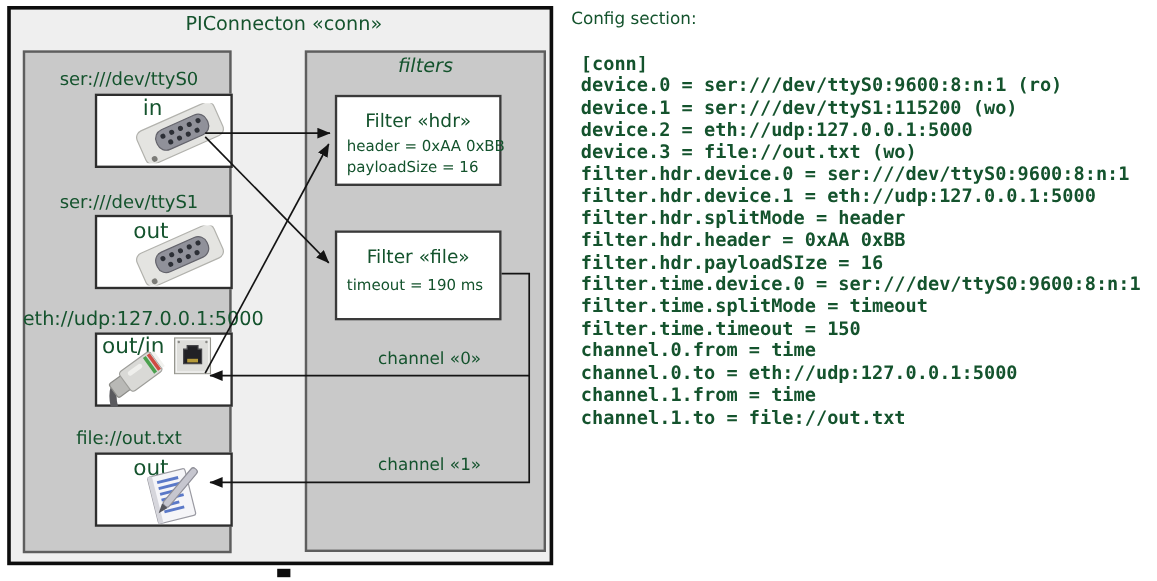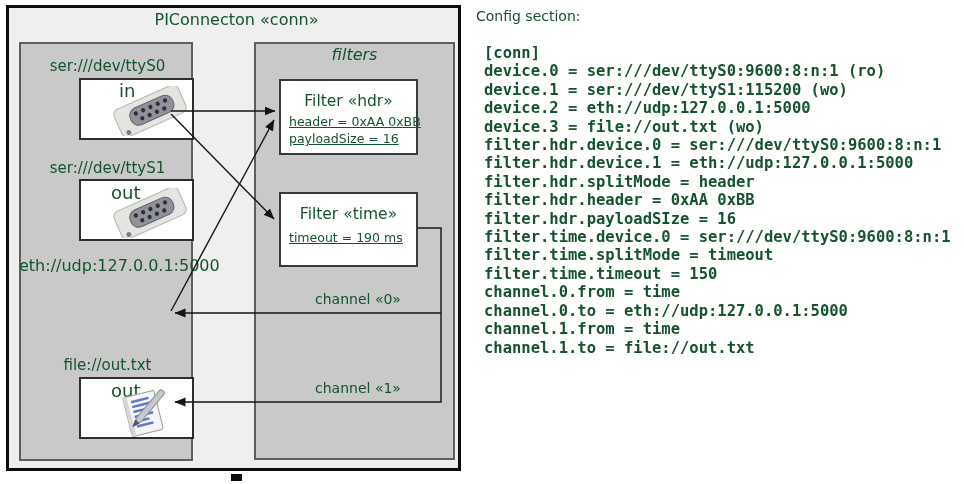--- a/index.html
+++ b/index.html
@@ -26,21 +26,21 @@
   .dev-label.small{font-size:16px;}
   .dev-box{position:absolute;left:43px;width:115px;height:62px;background:#fff;
            border:2px solid #2e2e2e;margin-left:36px;}
   .dev-dir{position:absolute;font-size:18px;line-height:20px;}
   .dev-icon{position:absolute;}
 
   
   .filter-box{position:absolute;left:279px;width:139px;background:#fff;
               border:2px solid #3a3a3a;}
   .filter-title{width:100%;text-align:center;font-size:15.5px;margin-top:11px;}
-  .filter-attr{position:absolute;left:8px;font-size:12.5px;white-space:nowrap;text-decoration:underline;}
+  .filter-attr{position:absolute;left:8px;font-size:12.5px;white-space:nowrap;}
 
   
   .chan-label{position:absolute;left:300px;width:116px;text-align:center;font-size:14px;}
 
   
   .overlay{position:absolute;left:0;top:0;pointer-events:none;z-index:10;}
 
   .bottom-notch{position:absolute;left:231px;top:474px;width:11px;height:7px;background:#0d0d0d;}
 
   
@@ -97,20 +97,42 @@
         <circle cx="37" cy="28.5" r="2.1" fill="#2c2f36"></circle>
           <circle cx="45" cy="28.5" r="2.1" fill="#2c2f36"></circle>
         <circle cx="53" cy="28.5" r="2.1" fill="#2c2f36"></circle>
           <circle cx="61" cy="28.5" r="2.1" fill="#2c2f36"></circle>
         <circle cx="19" cy="36" r="2.4" fill="#7c7c78"></circle>
       </g>
     </svg>
   </div>
 
   <div class="dev-label small" style="top:256px">eth://udp:127.0.0.1:5000</div>
+  <div class="dev-box" style="top:277px">
+    <div class="dev-dir" style="left:4px;top:0">out/in</div>
+    <svg class="dev-icon" style="left:64px;top:2px" width="31" height="31" viewBox="0 0 31 31">
+      <rect x="0.5" y="0.5" width="30" height="30" fill="#dededb" stroke="#97978f"></rect>
+      <rect x="2" y="2" width="27" height="27" fill="none" stroke="#f4f4f2"></rect>
+      <path d="M8 22 V10 h3 V7 h9 v3 h3 v12 z" fill="#212125" stroke="#46464a"></path>
+      <rect x="11" y="18" width="9" height="3" fill="#b59a3a"></rect>
+      <circle cx="4" cy="4" r="1" fill="#8a8a86"></circle>
+        <circle cx="27" cy="4" r="1" fill="#8a8a86"></circle>
+    </svg>
+    <svg class="dev-icon" style="left:4px;top:14px" width="70" height="46" viewBox="0 0 70 46">
+      <g transform="rotate(-36 32 23)">
+        <path d="M10 16 q-8 6 -12 22" stroke="#5a5a5e" stroke-width="6" fill="none"></path>
+        <rect x="8" y="11" width="14" height="14" rx="2" fill="#b9b9b6" stroke="#8c8c88"></rect>
+        <rect x="20" y="8" width="32" height="20" rx="3" fill="#d9d9d6" stroke="#9e9e9a"></rect>
+        <rect x="44" y="10" width="3" height="16" fill="#4aa04e"></rect>
+        <rect x="48" y="10" width="3" height="16" fill="#cf4b42"></rect>
+        <rect x="52" y="10" width="3" height="16" fill="#f2f2ef"></rect>
+        <rect x="26" y="12" width="14" height="4" rx="2" fill="#efefec"></rect>
+      </g>
+    </svg>
+  </div>
 
   <div class="dev-label" style="top:356px">file://out.txt</div>
   <div class="dev-box" style="top:377px">
     <div class="dev-dir" style="left:30px;top:2px">out</div>
     <svg class="dev-icon" style="left:36px;top:4px" width="60" height="54" viewBox="0 0 60 54">
       <g transform="rotate(-14 28 30)">
         <rect x="10" y="10" width="32" height="40" rx="2" fill="#f5f5f8" stroke="#9a9aa2"></rect>
         <rect x="10" y="10" width="4" height="40" fill="#d6d6dc"></rect>
         <rect x="17" y="15" width="18" height="2.4" fill="#5b79c8"></rect>
         <rect x="17" y="20" width="20" height="2.4" fill="#5b79c8"></rect>
@@ -126,21 +148,21 @@
     </svg>
   </div>
 
   <div class="filter-box" style="top:79px;height:76px">
     <div class="filter-title">Filter «hdr»</div>
     <div class="filter-attr" style="top:33px">header = 0xAA 0xBB</div>
     <div class="filter-attr" style="top:50px">payloadSize = 16</div>
   </div>
 
   <div class="filter-box" style="top:192px;height:75px">
-    <div class="filter-title">Filter «time»</div>
+    <div class="filter-title">Filter «file»</div>
     <div class="filter-attr" style="top:36px">timeout = 190 ms</div>
   </div>
 
   <div class="chan-label" style="top:291px">channel «0»</div>
   <div class="chan-label" style="top:380px">channel «1»</div>
 
   <svg class="overlay" width="964" height="484" viewBox="0 0 964 484">
     <defs>
       <marker id="ah" markerUnits="userSpaceOnUse" markerWidth="12" markerHeight="10" refX="10.5" refY="4.5" orient="auto">
         <path d="M0,0 L11,4.5 L0,9 z" fill="#141414"></path>

